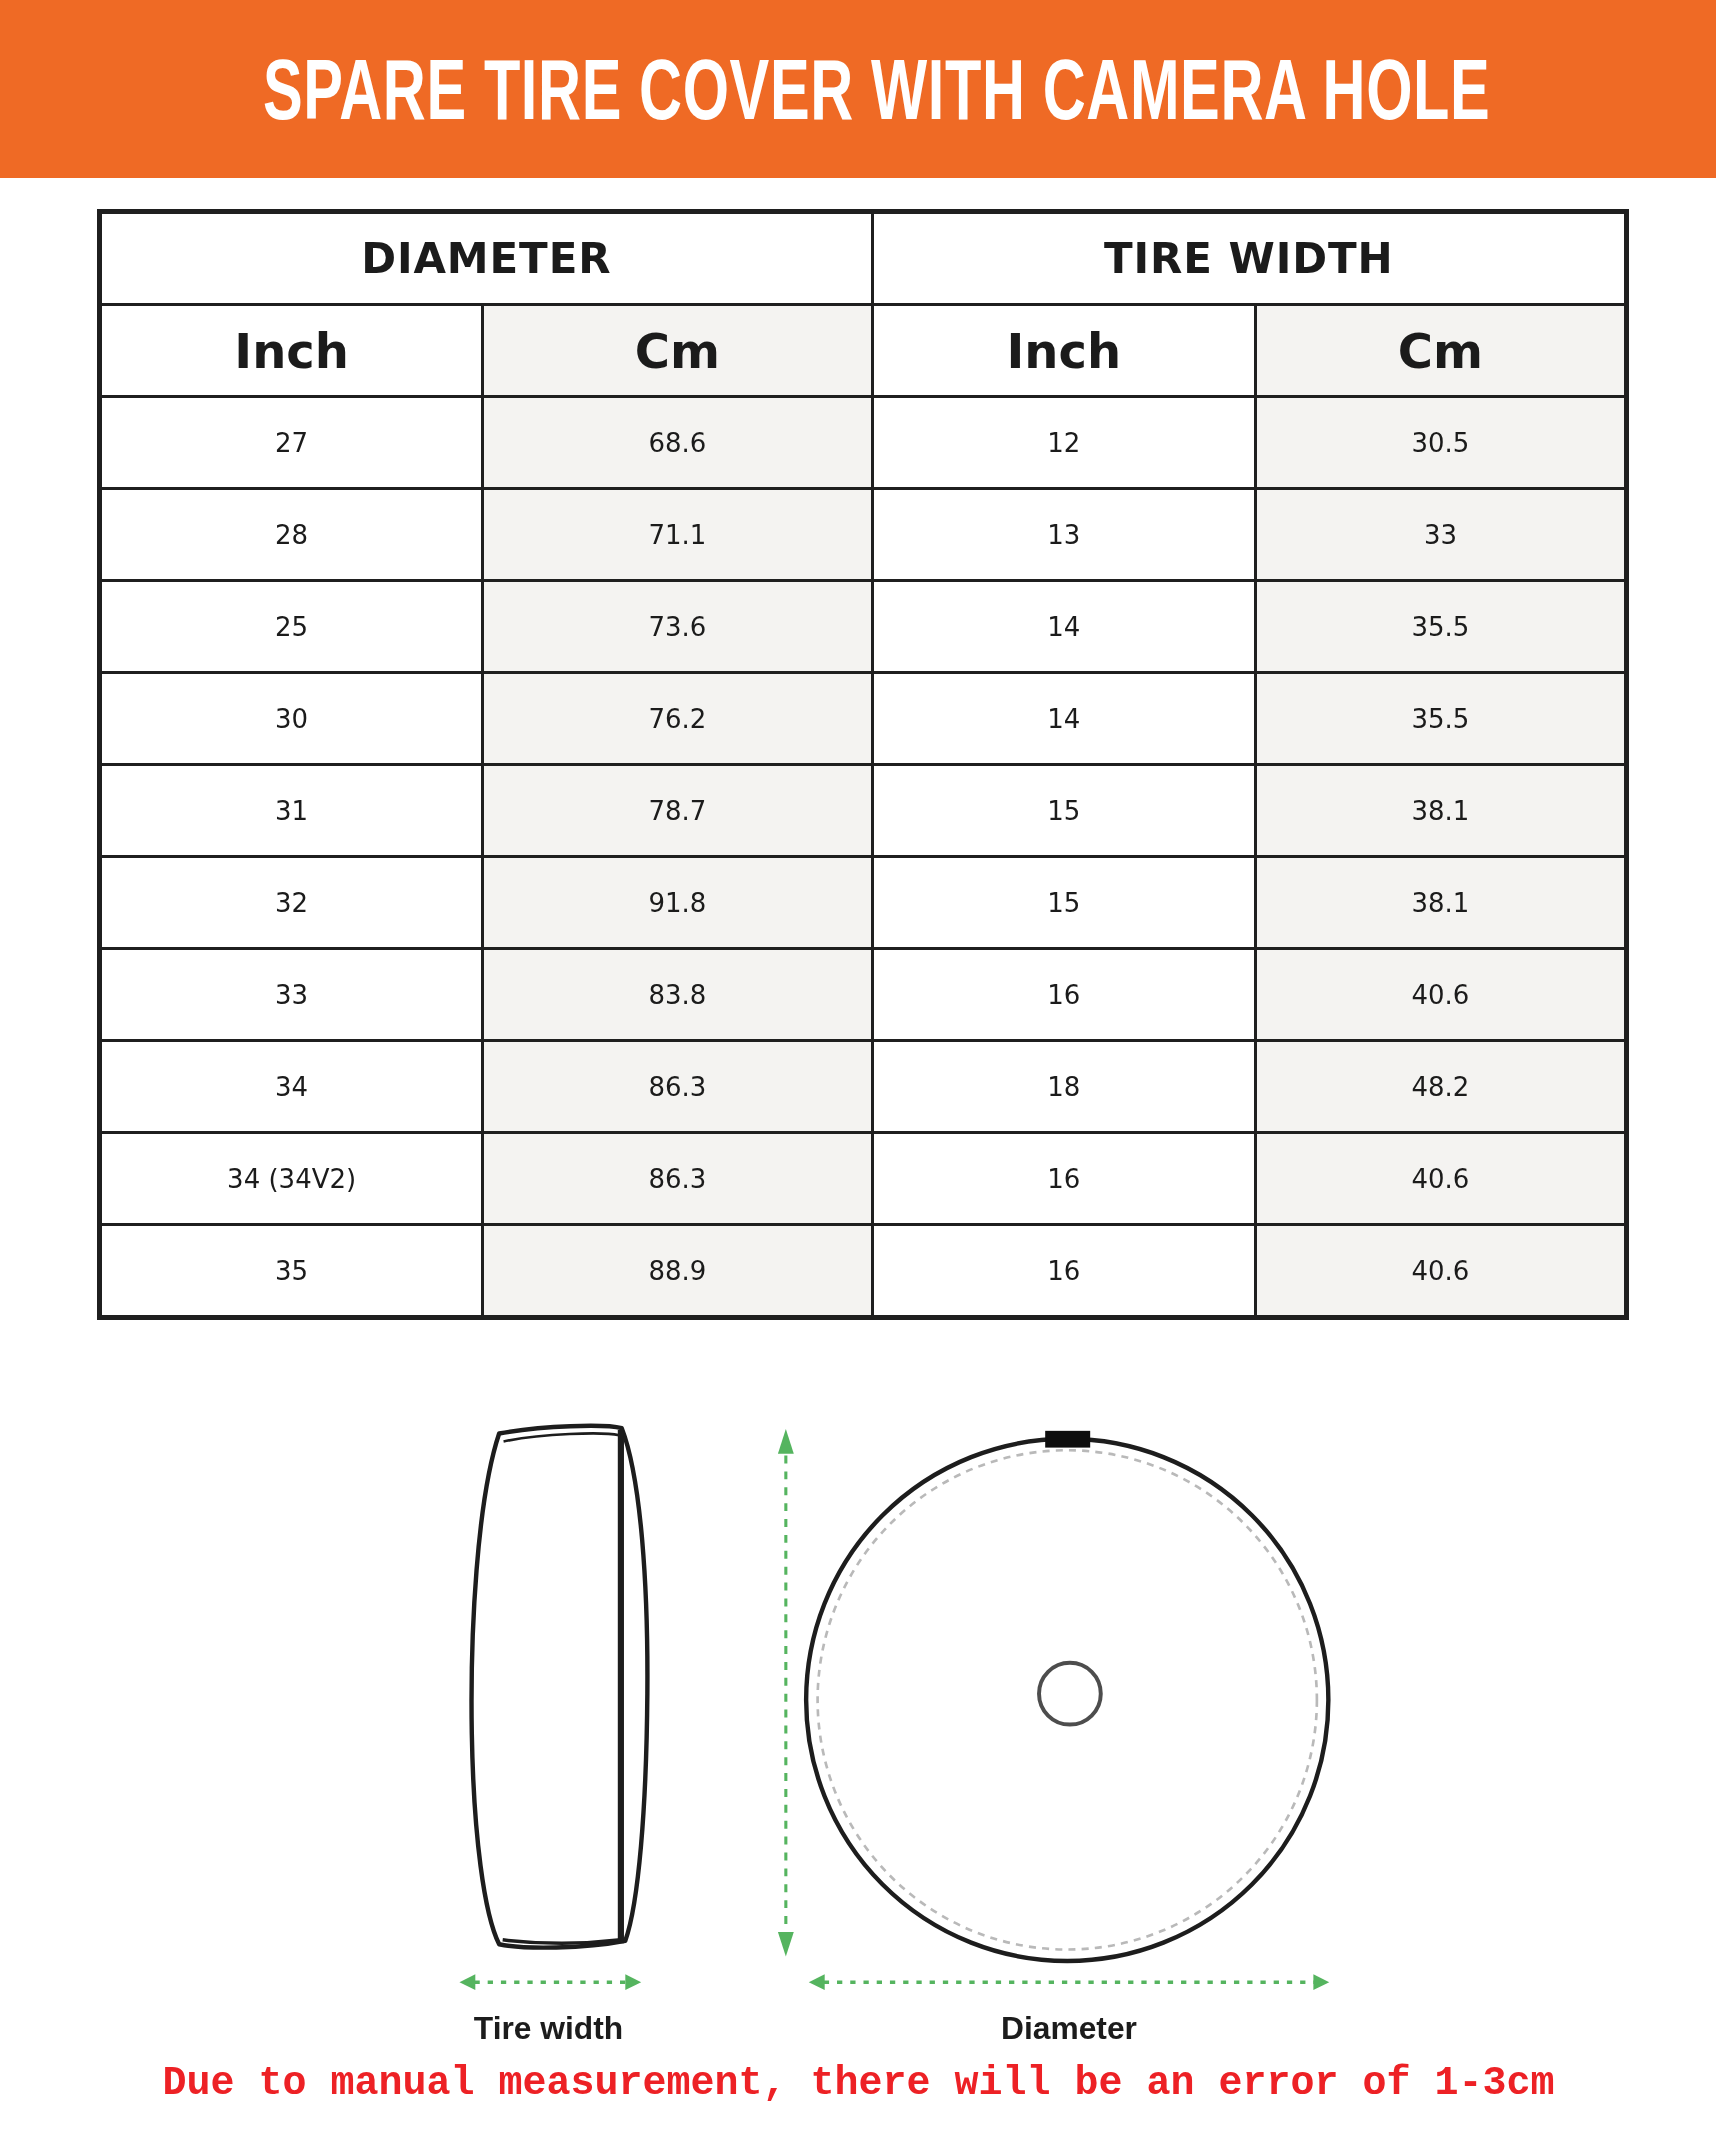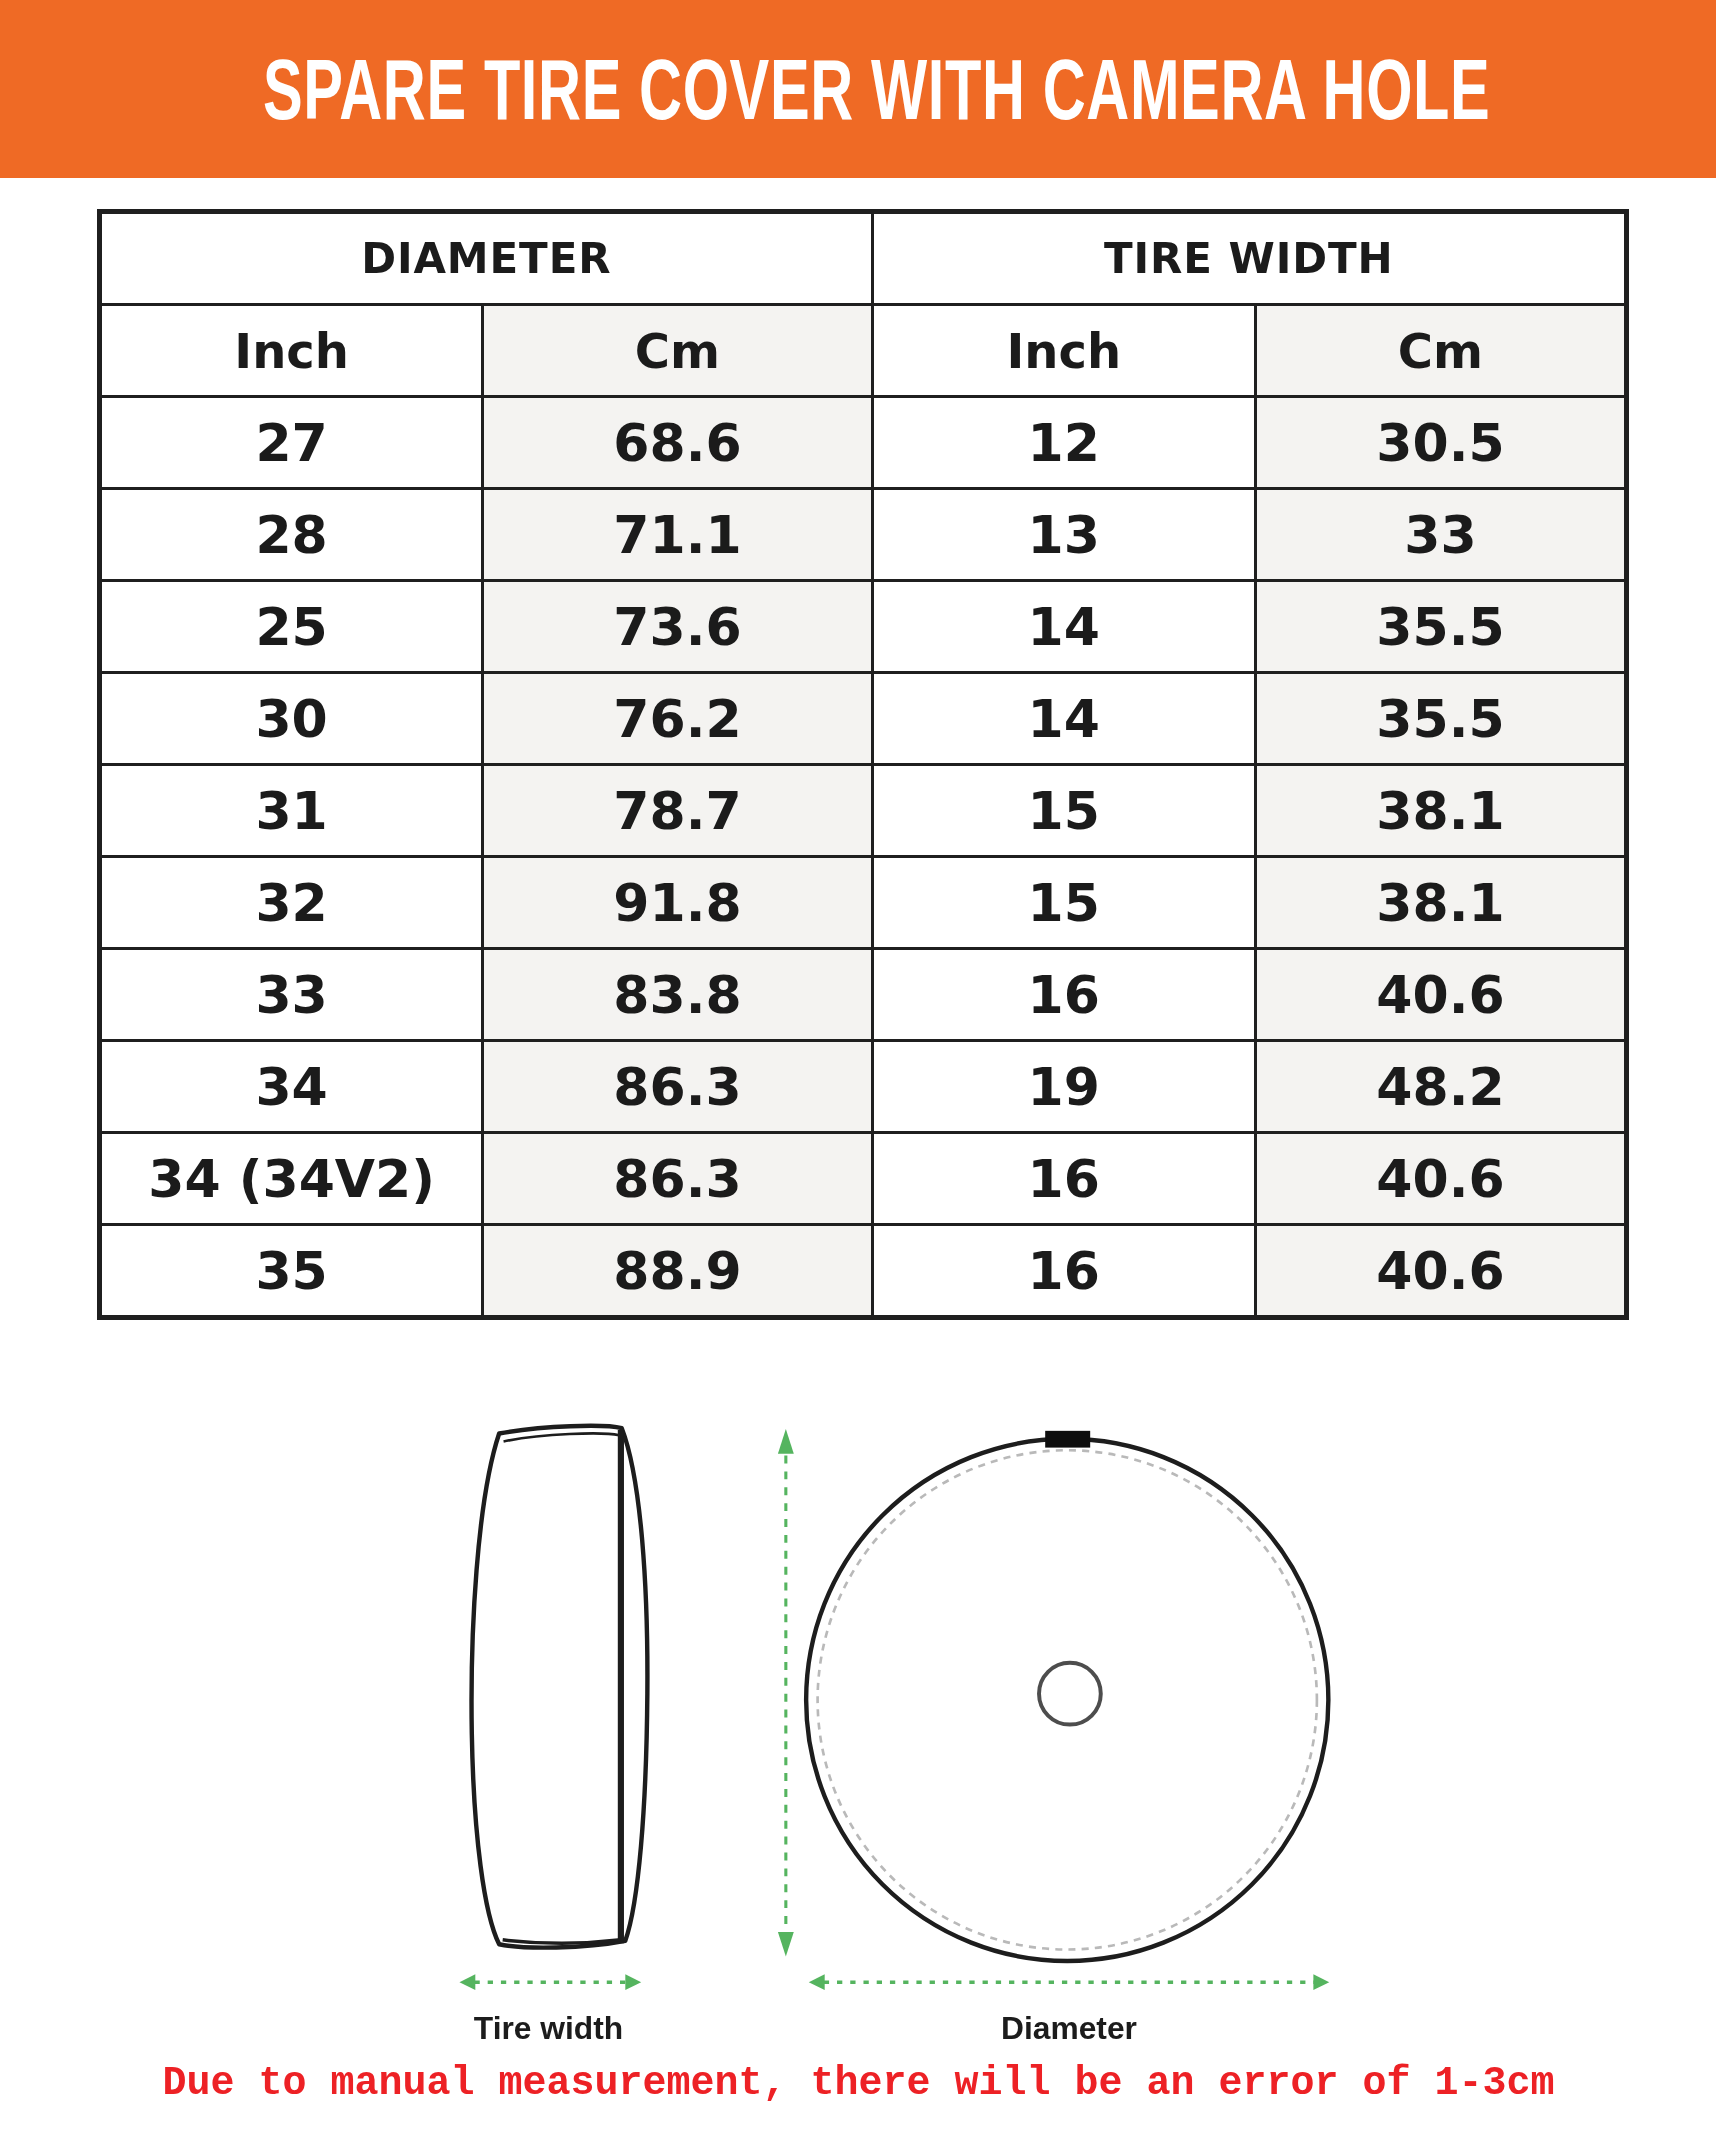--- a/index.html
+++ b/index.html
@@ -23,21 +23,21 @@
     width:100%;border-collapse:collapse;table-layout:fixed;
     border:5.3px solid #1f1f1f;background:#ffffff;
   }
   table.size-table th, table.size-table td{
     border:3.5px solid #1f1f1f;text-align:center;vertical-align:middle;
     color:#1b1b1b;font-family:"DejaVu Sans","Liberation Sans",sans-serif;
     padding:0;
   }
   tr.group-row th{height:89px;font-size:42px;font-weight:800;letter-spacing:0.9px;background:#ffffff;}
   tr.sub-row th{height:89px;font-size:48px;font-weight:700;}
-  tr.data-row td{height:89px;font-size:52px;font-weight:700;}
+  tr.data-row td{height:89px;font-size:26px;font-weight:400;}
   .col-inch{background:#ffffff;}
   .col-cm{background:#f4f3f1;}
   
   .diagram{position:absolute;left:388px;top:1407px;width:988px;height:644px;}
   
   .note{
     position:absolute;left:0;top:2061px;width:1717px;text-align:center;
     font-size:40px;font-weight:700;color:#ED2125;letter-spacing:0px;
     font-family:Liberation Mono, monospace;
   }
@@ -108,21 +108,21 @@
       </tr>
       <tr class="data-row">
         <td class="col-inch">33</td>
         <td class="col-cm">83.8</td>
         <td class="col-inch">16</td>
         <td class="col-cm">40.6</td>
       </tr>
       <tr class="data-row">
         <td class="col-inch">34</td>
         <td class="col-cm">86.3</td>
-        <td class="col-inch">19</td>
+        <td class="col-inch">18</td>
         <td class="col-cm">48.2</td>
       </tr>
       <tr class="data-row">
         <td class="col-inch">34 (34V2)</td>
         <td class="col-cm">86.3</td>
         <td class="col-inch">16</td>
         <td class="col-cm">40.6</td>
       </tr>
       <tr class="data-row">
         <td class="col-inch">35</td>

